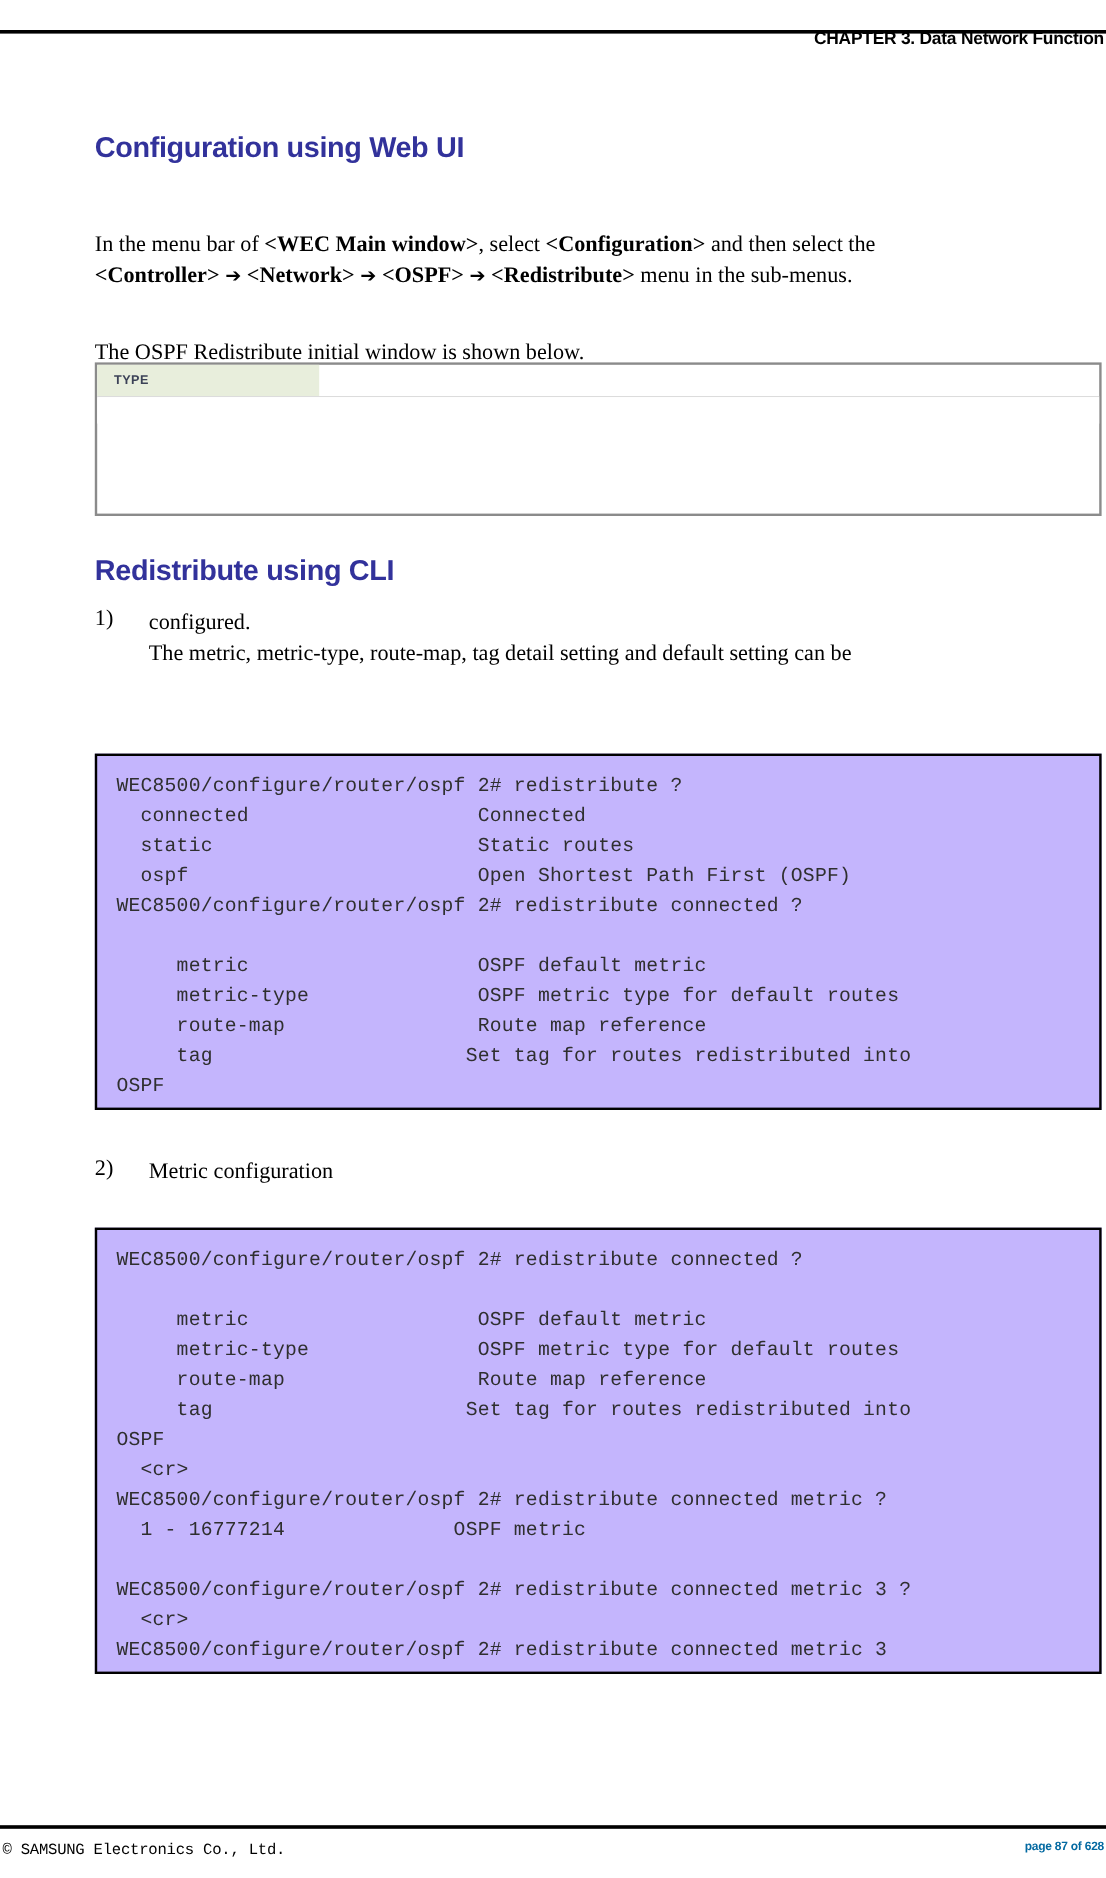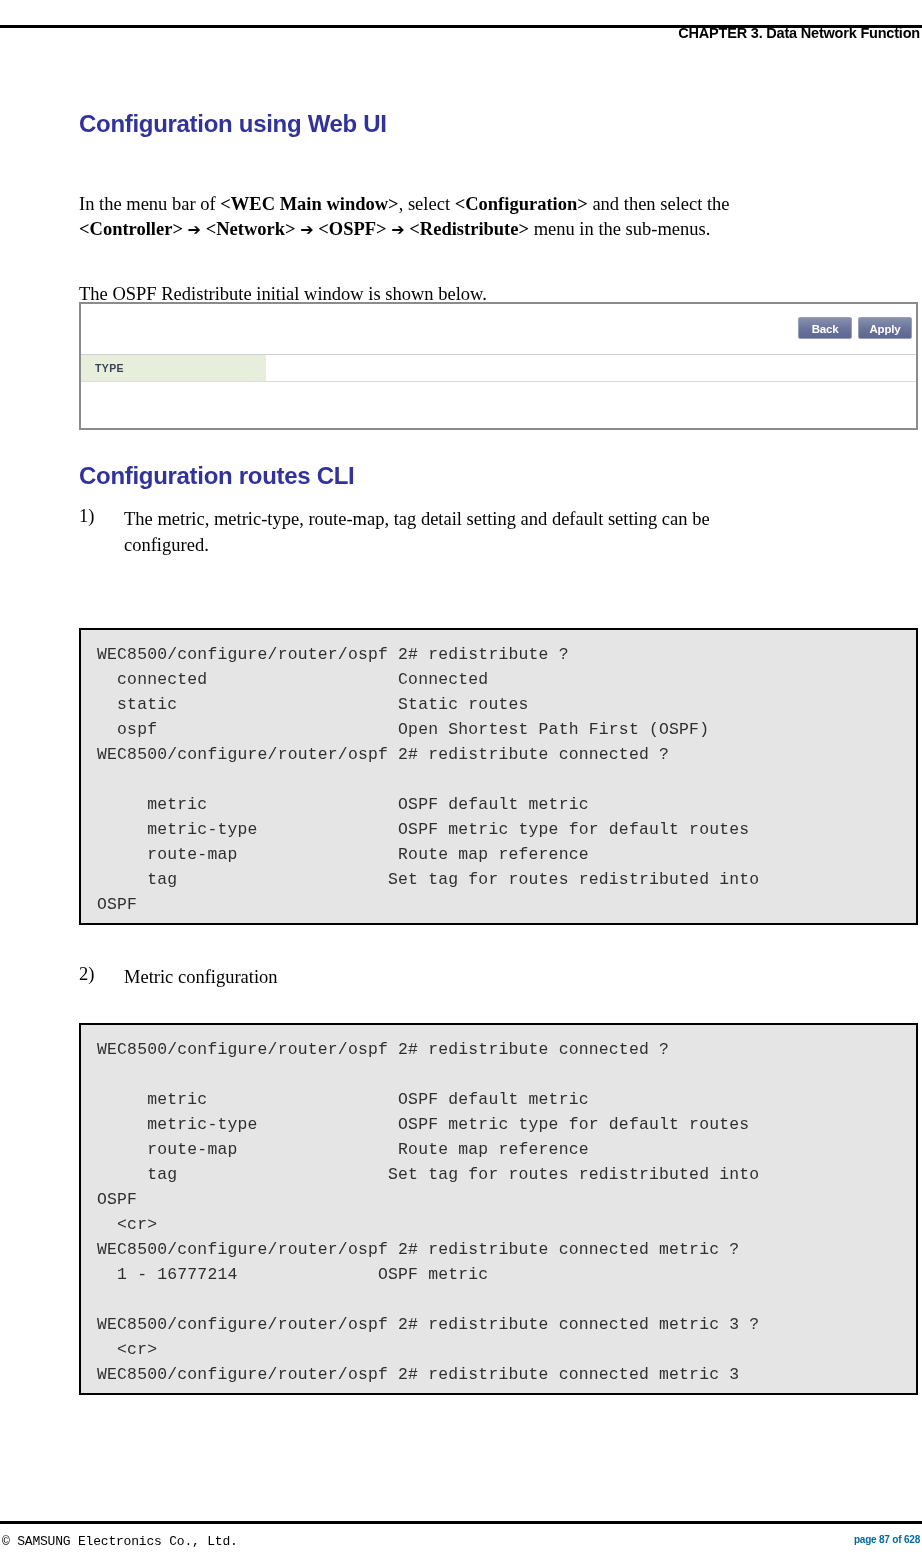--- a/index.html
+++ b/index.html
@@ -186,21 +186,21 @@
   .list-num {
     position: absolute;
     font-family: "Liberation Serif", serif;
     font-size: 18.5px;
   }
 
   
   .cli-block {
     position: absolute;
     border: 2px solid #000000;
-    background: #e5e5e5;
+    background: #c4b5fd;
     box-sizing: border-box;
     font-family: "Liberation Mono", monospace;
     font-size: 16.4px;
     line-height: 25px;
     color: #2f2f2f;
     white-space: pre;
     padding: 12px 0 8px 16px;
     letter-spacing: 0.2px;
     overflow: hidden;
   }
@@ -250,39 +250,35 @@
   <h2 class="section-heading" style="left:79px; top:110px;">Configuration using Web UI</h2>
 
   <div class="para" style="left:79px; top:150px; width:830px;">
     <span>In the menu bar of </span><b>&lt;WEC Main window&gt;</b><span>, select </span><b>&lt;Configuration&gt;</b><span> and then select the</span><br>
     <b>&lt;Controller&gt;</b>&nbsp;<span class="arrow">➔</span>&nbsp;<b>&lt;Network&gt;</b>&nbsp;<span class="arrow">➔</span>&nbsp;<b>&lt;OSPF&gt;</b>&nbsp;<span class="arrow">➔</span>&nbsp;<b>&lt;Redistribute&gt;</b><span> menu in the sub-menus.</span>
   </div>
 
   <div class="para" style="left:79px; top:240px; width:830px;">The OSPF Redistribute initial window is shown below.</div>
 
   <div class="webui-panel">
-    <div class="webui-toolbar">
-      <div class="webui-btn back">Back</div>
-      <div class="webui-btn apply">Apply</div>
-    </div>
 
 
     <div class="webui-row">
       <div class="webui-label">TYPE</div>
     </div>
 
     <div class="webui-bottom"></div>
   </div>
 
-  <h2 class="section-heading" style="left:79px; top:462px;">Configuration routes CLI</h2>
+  <h2 class="section-heading" style="left:79px; top:462px;">Redistribute using CLI</h2>
 
   <div class="list-num" style="left:79px; top:506px;">1)</div>
   <div class="list-item" style="left:124px; top:506px; width:790px;">
+    <div>configured.</div>
     <div>The metric, metric-type, route-map, tag detail setting and default setting can be</div>
-    <div>configured.</div>
   </div>
 
   <div class="cli-block" style="left:79px; top:628px; width:839px; height:297px;">WEC8500/configure/router/ospf 2# redistribute ?
   connected                   Connected
   static                      Static routes
   ospf                        Open Shortest Path First (OSPF)
 WEC8500/configure/router/ospf 2# redistribute connected ?
 
      metric                   OSPF default metric
      metric-type              OSPF metric type for default routes

